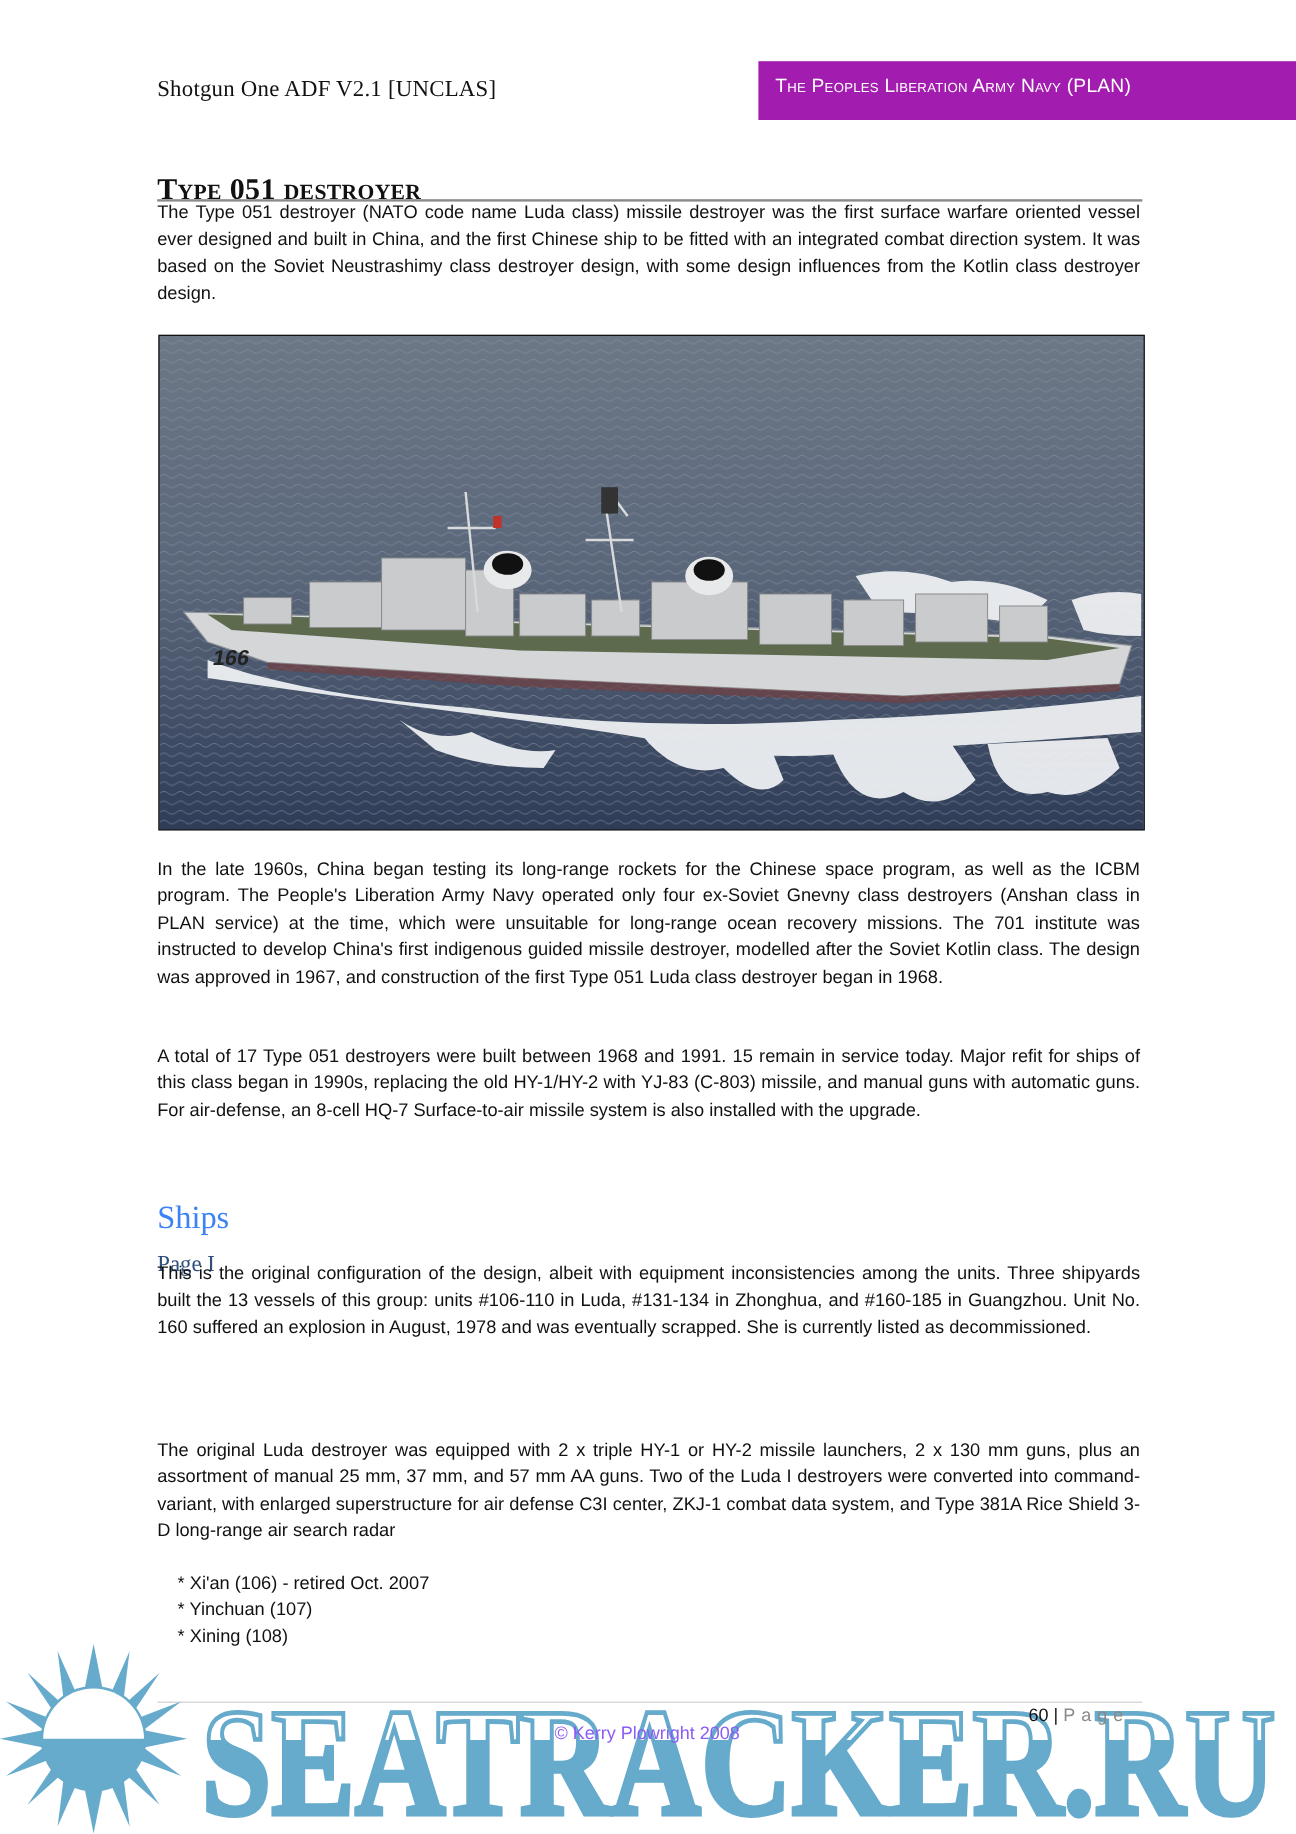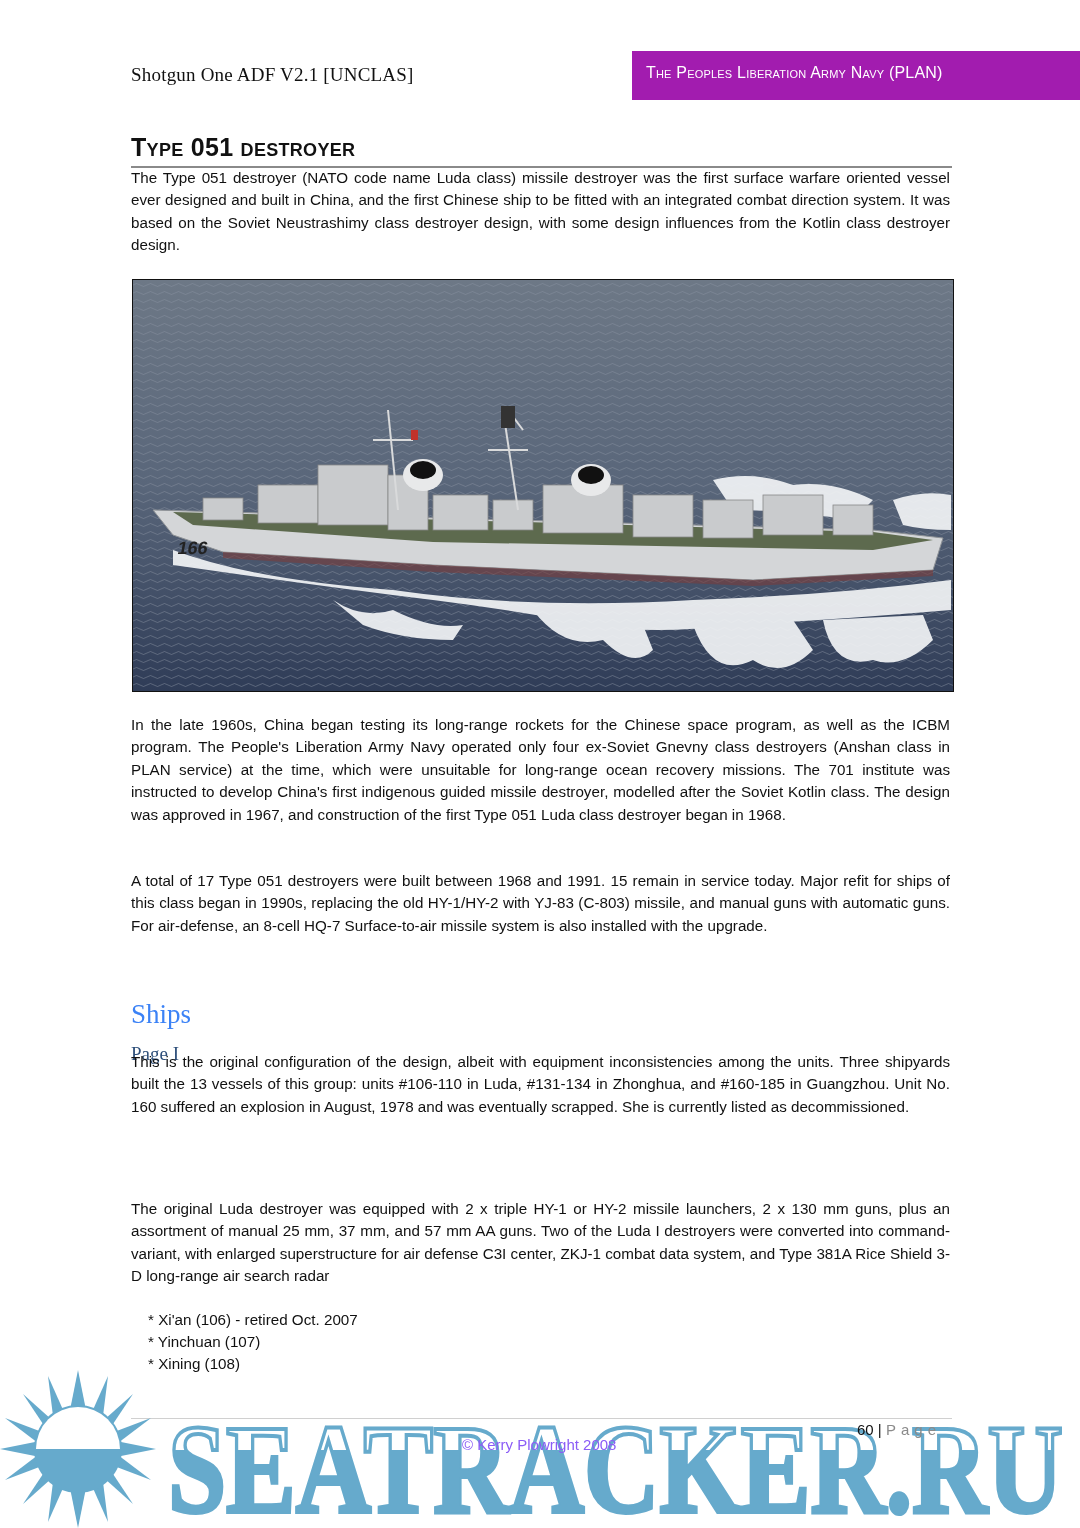--- a/index.html
+++ b/index.html
@@ -3,21 +3,21 @@
 <meta charset="utf-8">
 <style>
   html, body { margin:0; padding:0; background:#ffffff; }
   body { width:1080px; height:1528px; position:relative; overflow:hidden;
          font-family:"Liberation Sans", sans-serif; color:#111; }
   .hdr-left { position:absolute; left:131px; top:64px; font-family:"Liberation Serif", serif;
               font-size:19px; color:#111; letter-spacing:0.2px;text-align:center; }
   .hdr-box { position:absolute; left:632px; top:51px; width:448px; height:49px; background:#a21caf; }
   .hdr-box span { position:absolute; left:14px; top:13px; color:#fff; font-size:16px;
                   font-variant:small-caps; letter-spacing:0.2px; font-family:"Liberation Sans", sans-serif; }
-  .title { position:absolute; left:131px; top:133px; font-family:Liberation Sans, sans-serif;
+  .title { position:absolute; left:131px; top:145px; font-family:Liberation Serif, serif;
            font-weight:bold; font-size:25px; font-variant:small-caps; color:#111; letter-spacing:0.3px; }
   .title-rule { position:absolute; left:131px; top:166px; width:821px; height:2px; background:#8a8a8a; }
   .para { position:absolute; left:131px; width:819px; font-size:15.2px; line-height:22.4px;
           text-align:justify; color:#111; font-family:"Liberation Sans", sans-serif; }
   .photo { position:absolute; left:132px; top:279px; width:820px; height:411px;
            border:1.5px solid #111; overflow:hidden; background:#5d6b7a; }
   .photo svg { display:block; }
   .h2 { position:absolute; left:131px; top:999px; font-family:"Liberation Serif", serif;
         font-weight:normal; font-size:27px; color:#3b82f6; }
   .h3 { position:absolute; left:131px; top:1043px; font-family:"Liberation Serif", serif;

